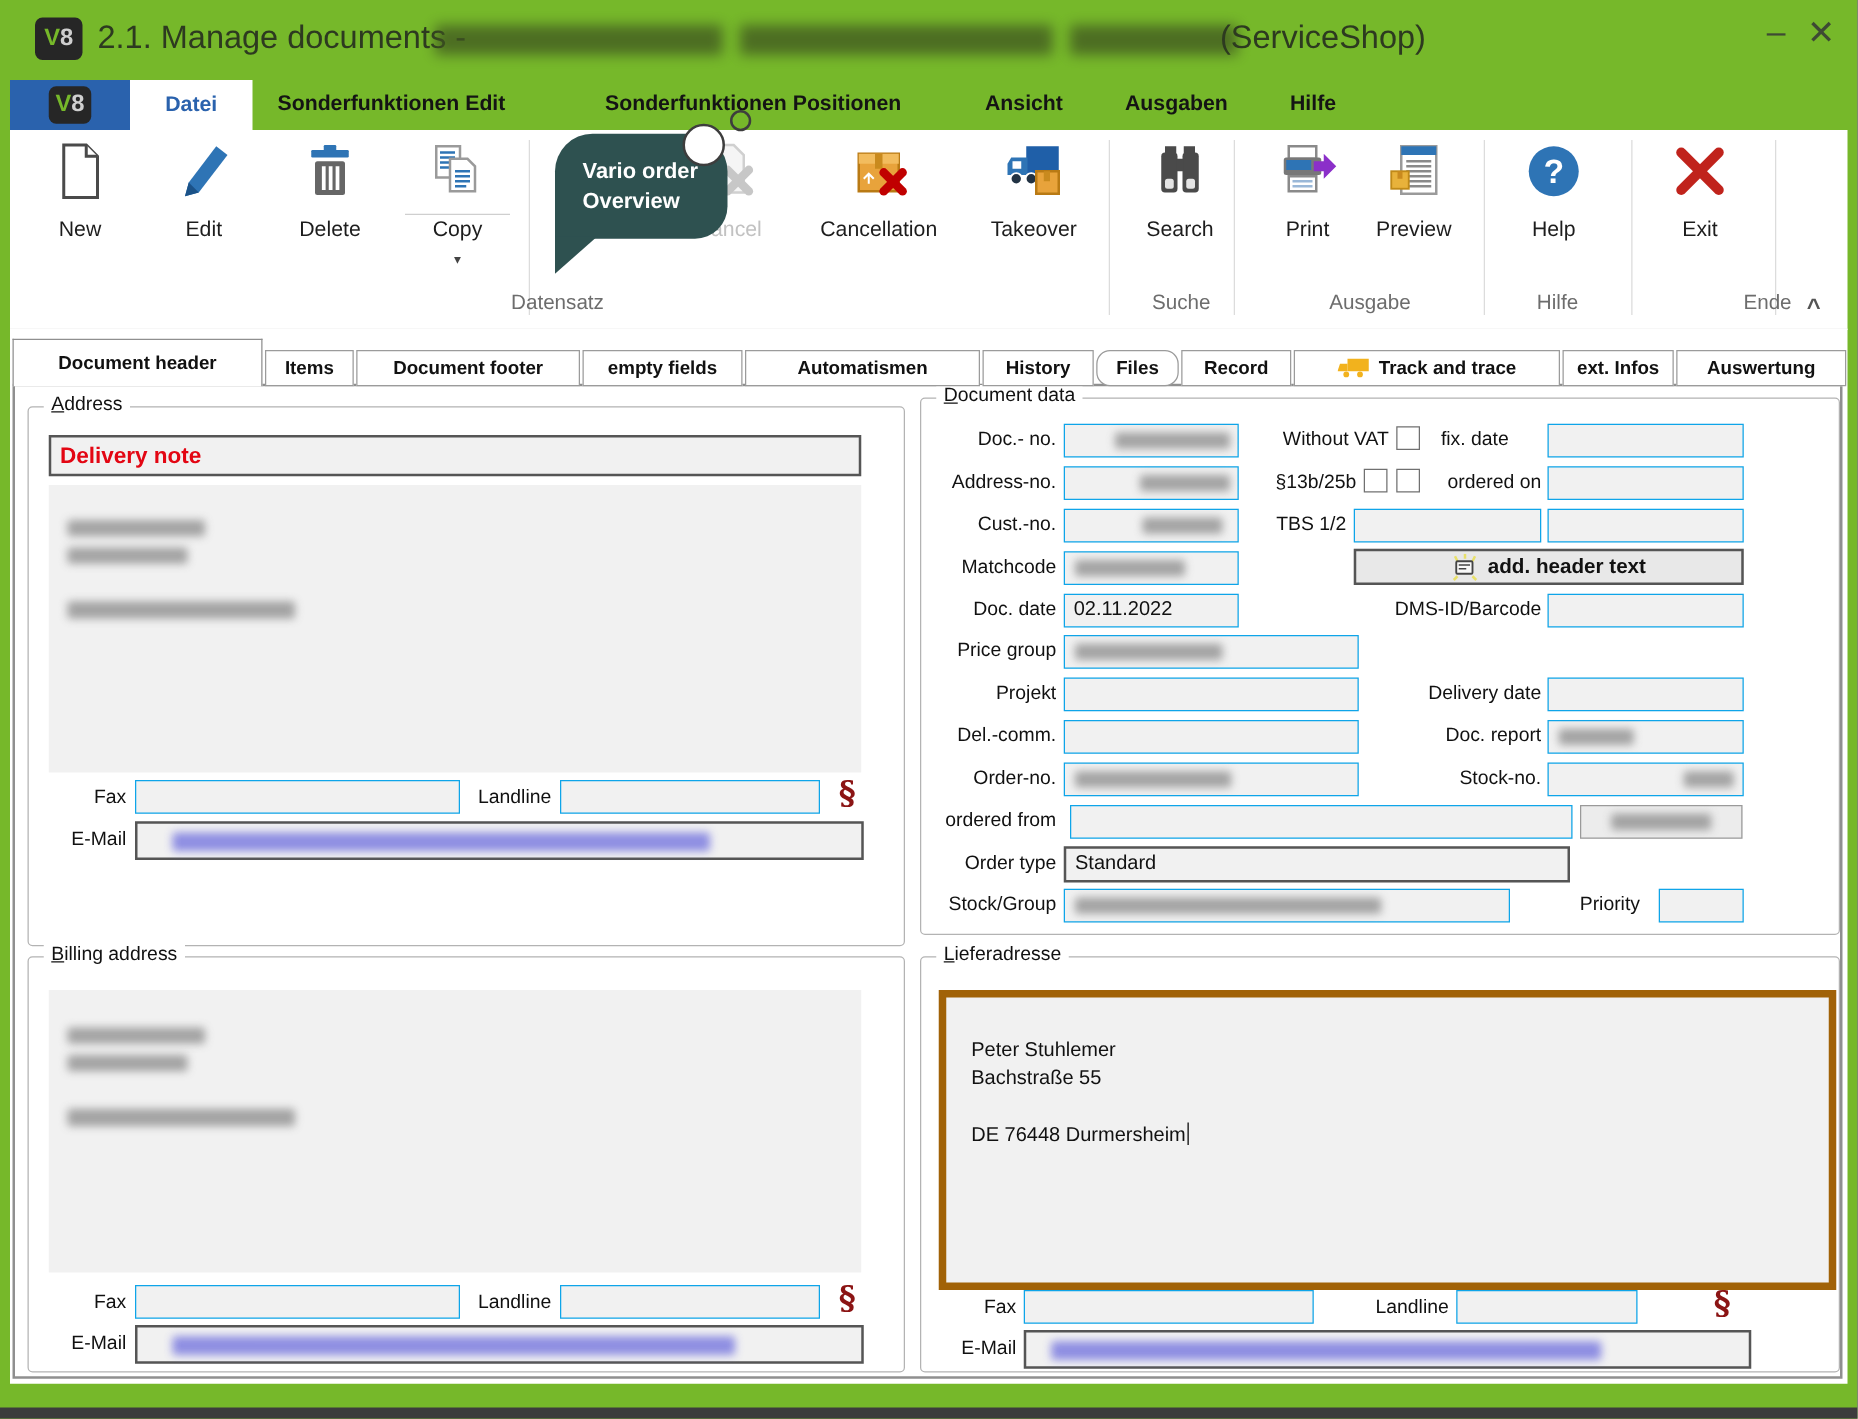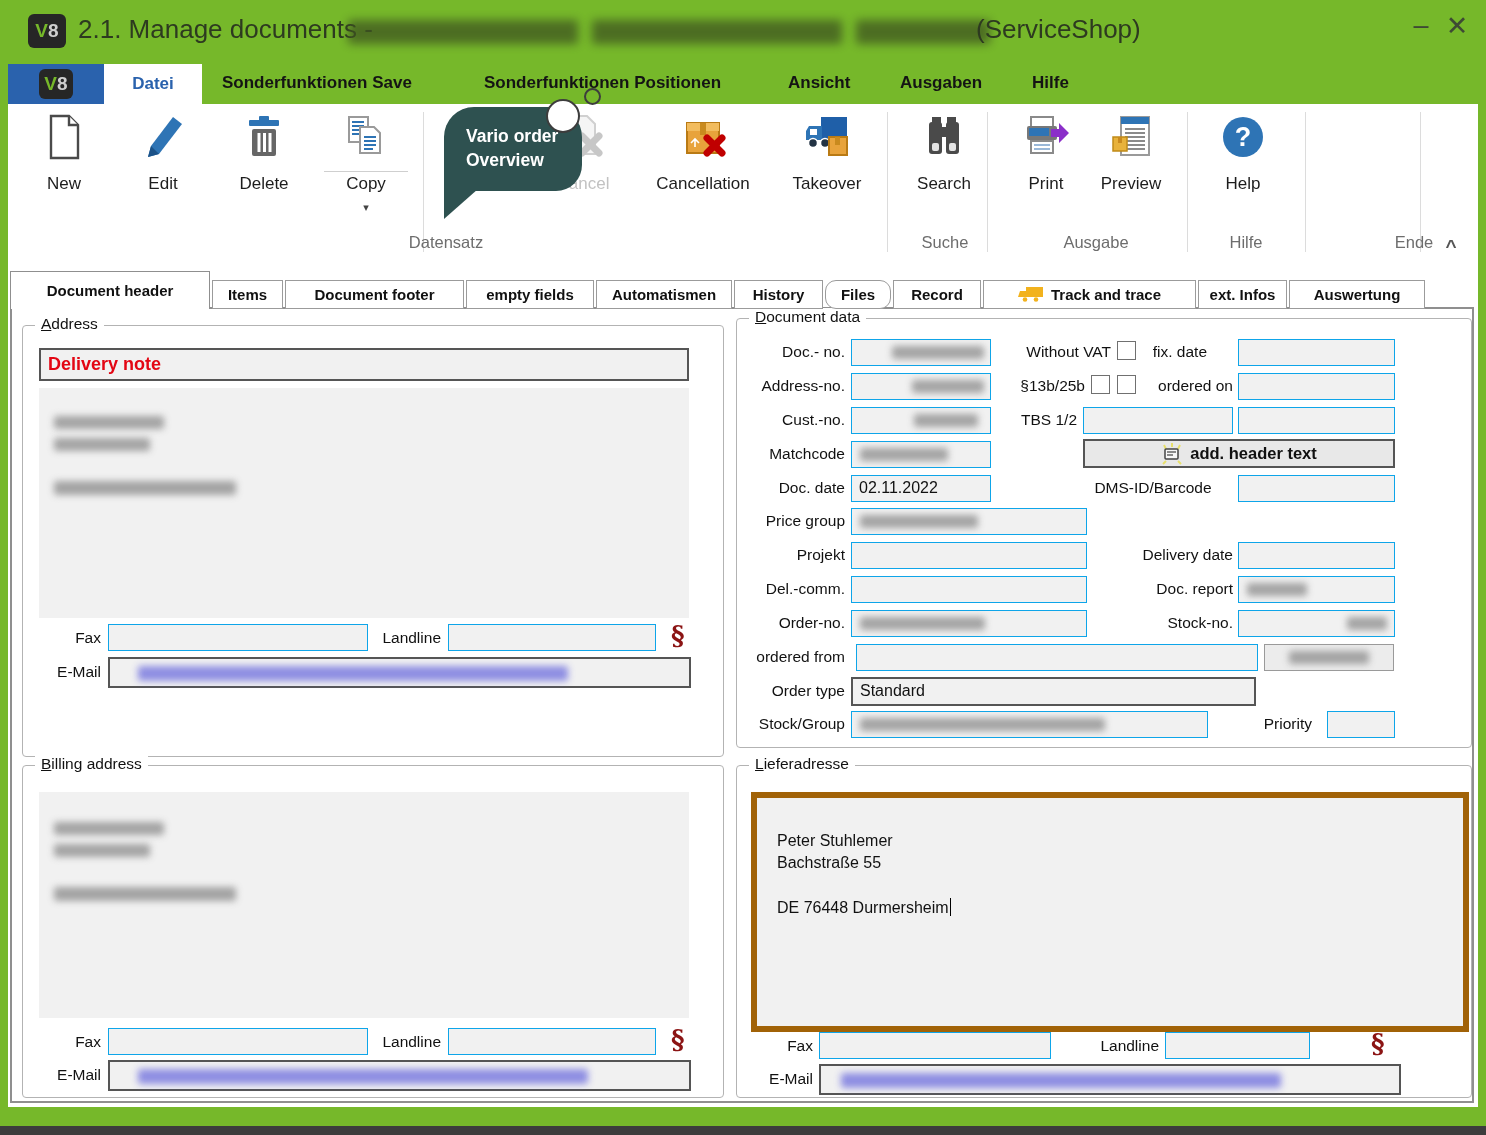--- a/index.html
+++ b/index.html
@@ -91,21 +91,21 @@
   </div>
 
   <div class="menubar">
     <div class="appbtn">
       <div class="applogo" style="position:static;width:34px;height:30px;">
           <span class="v">V</span>
           <span class="e8">8</span>
         </div>
     </div>
     <div class="menutab">Datei</div>
-    <div class="mitem" style="left:222px;">Sonderfunktionen Save</div>
+    <div class="mitem" style="left:222px;">Sonderfunktionen Edit</div>
     <div class="mitem" style="left:484px;">Sonderfunktionen Positionen</div>
     <div class="mitem" style="left:788px;">Ansicht</div>
     <div class="mitem" style="left:900px;">Ausgaben</div>
     <div class="mitem" style="left:1032px;">Hilfe</div>
   </div>
 
   <div class="ribbonarea">
 
     <div class="rbtn" style="left:10px;">
       <div class="ric"><svg viewBox="0 0 48 48">
@@ -242,20 +242,29 @@
           </svg></div>
       <div class="rlb">Preview</div>
     </div>
     <div class="rbtn" style="left:1189px;">
       <div class="ric"><svg viewBox="0 0 48 48">
             <circle cx="24" cy="24" r="20" fill="#2e74b5"></circle>
             <text x="24" y="33" font-size="27" font-weight="bold" fill="#fff" text-anchor="middle" font-family="Liberation Sans, sans-serif">?</text>
           </svg></div>
       <div class="rlb">Help</div>
     </div>
+    <div class="rbtn" style="left:1306px;">
+      <div class="ric"><svg viewBox="0 0 48 48">
+            <g stroke="#c0231c" stroke-width="8" stroke-linecap="round">
+              <line x1="9" y1="9" x2="39" y2="39"></line>
+              <line x1="39" y1="9" x2="9" y2="39"></line>
+            </g>
+          </svg></div>
+      <div class="rlb">Exit</div>
+    </div>
 
     <div class="vsep" style="left:415px;"></div>
     <div class="vsep" style="left:879px;"></div>
     <div class="vsep" style="left:979px;"></div>
     <div class="vsep" style="left:1179px;"></div>
     <div class="vsep" style="left:1297px;"></div>
     <div class="vsep" style="left:1412px;"></div>
 
     <div class="rgrp" style="left:383px;">Datensatz</div>
     <div class="rgrp" style="left:882px;">Suche</div>
@@ -281,21 +290,21 @@
         </div>
       <div class="tab" style="width:71px;">
           <span>Items</span>
         </div>
       <div class="tab" style="width:179px;">
           <span>Document footer</span>
         </div>
       <div class="tab" style="width:128px;">
           <span>empty fields</span>
         </div>
-      <div class="tab" style="width:136px;">
+      <div class="tab" style="width:188px;">
           <span>Automatismen</span>
         </div>
       <div class="tab" style="width:89px;">
           <span>History</span>
         </div>
       <div class="tab" style="width:66px;border-radius:11px;">
           <span>Files</span>
         </div>
       <div class="tab" style="width:88px;">
           <span>Record</span>
@@ -393,21 +402,21 @@
                 </g>
               </svg>
             </span>
           <span>add. header text</span>
         </div>
 
         <div class="flabel" style="left:2px;top:160px;width:106px;">Doc. date</div>
         <div class="fld" style="left:114px;top:156px;width:140px;">
             <span class="fval">02.11.2022</span>
           </div>
-        <div class="flabel" style="left:336px;top:160px;width:160px;text-align:center;">DMS-ID/Barcode</div>
+        <div class="flabel" style="left:336px;top:160px;width:160px;">DMS-ID/Barcode</div>
         <div class="fld" style="left:501px;top:156px;width:157px;"></div>
 
         <div class="flabel" style="left:2px;top:193px;width:106px;">Price group</div>
         <div class="fld" style="left:114px;top:189px;width:236px;">
             <div class="rb" style="left:8px;top:6px;width:118px;height:13px;"></div>
           </div>
 
         <div class="flabel" style="left:2px;top:227px;width:106px;">Projekt</div>
         <div class="fld" style="left:114px;top:223px;width:236px;"></div>
         <div class="flabel" style="left:356px;top:227px;width:140px;">Delivery date</div>

